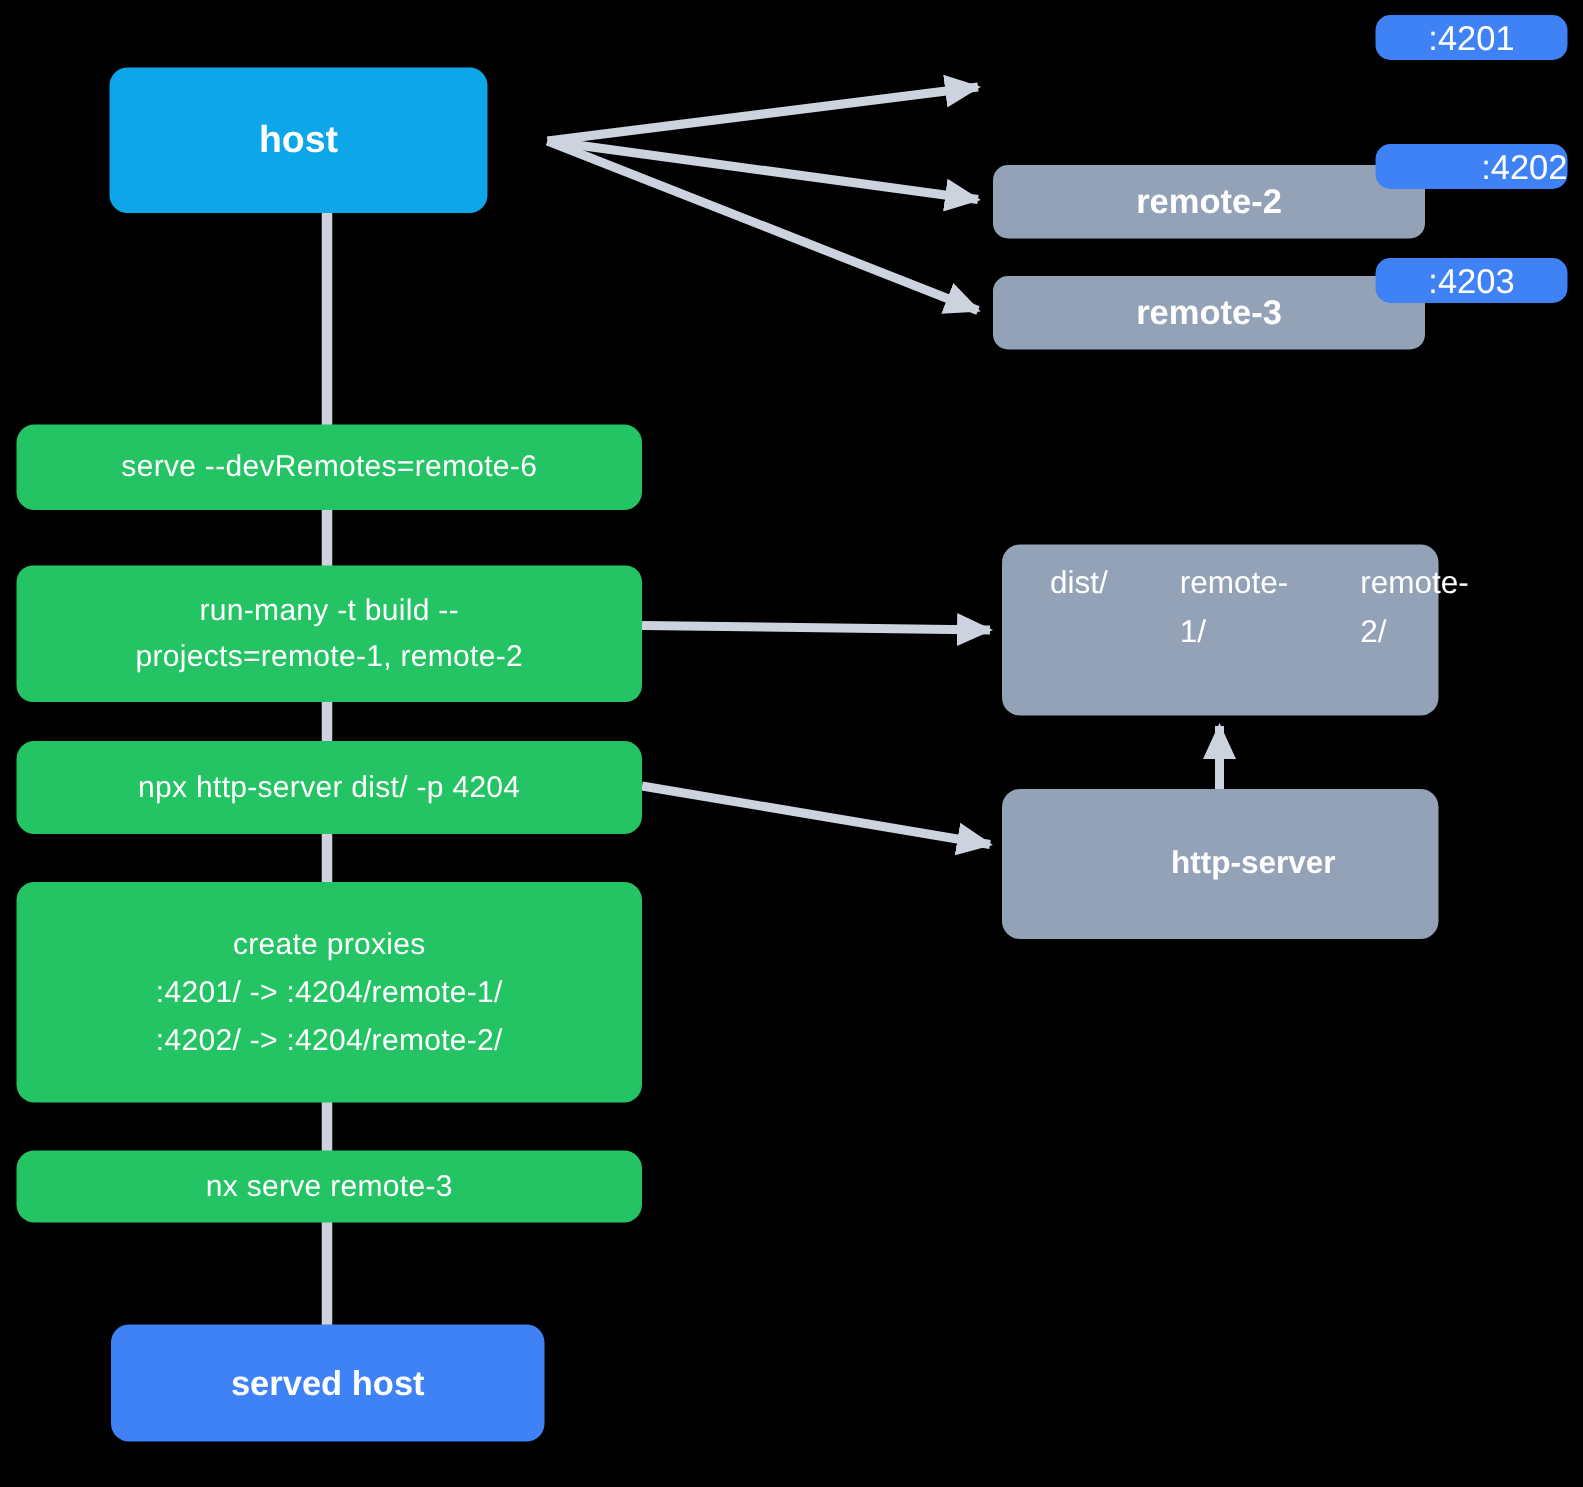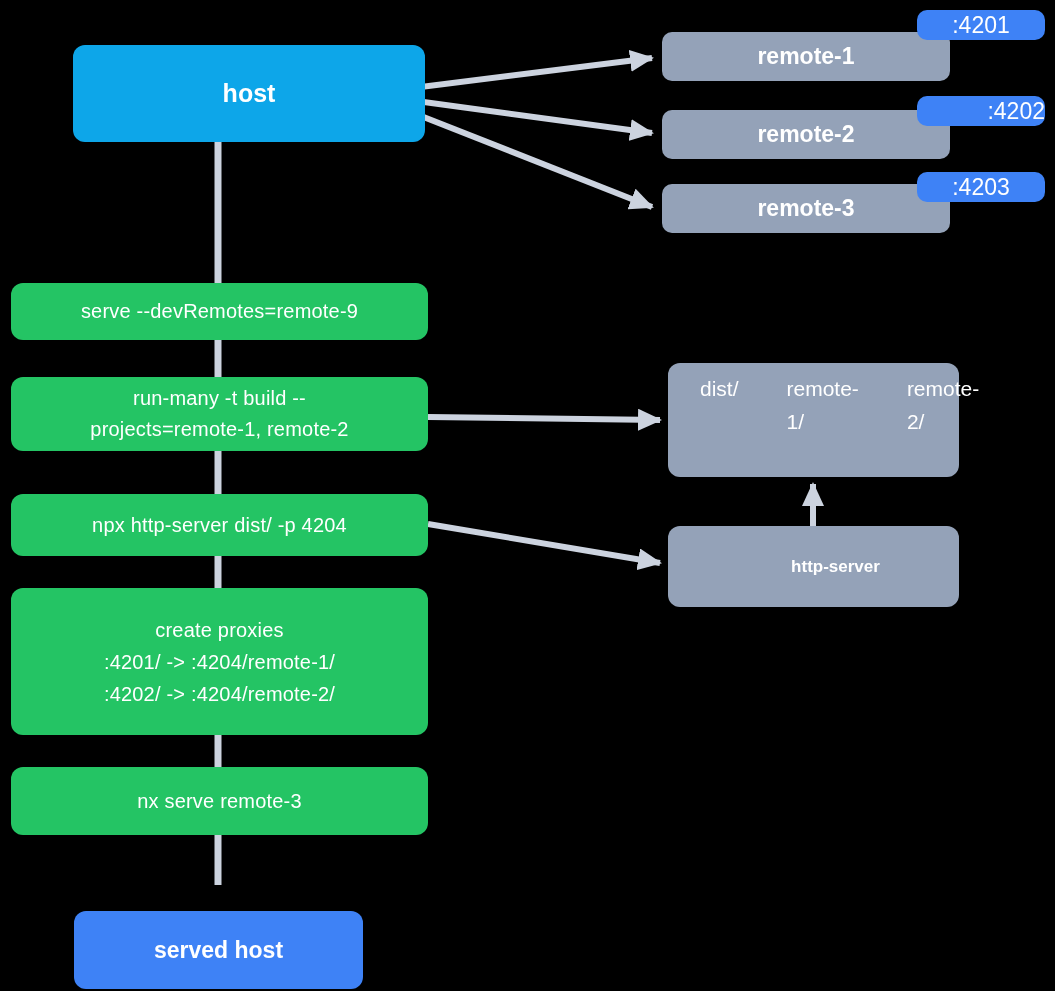--- a/index.html
+++ b/index.html
@@ -29,51 +29,51 @@
   }
   .r12{border-radius:12px;}
   .r10{border-radius:10px;}
   .bg-host{background:var(--host-blue);}
   .bg-accent{background:var(--accent-blue);}
   .bg-gray{background:var(--gray);}
   .bg-green{background:var(--green);}
   .bold{font-weight:700;}
 
   
-  .host{left:73px;top:45px;width:352px;height:97px;font-size:25px;}
-  .served-host{left:74px;top:883px;width:289px;height:78px;font-size:23px;margin-top:28px;}
+  .host{left:73px;top:45px;width:252px;height:97px;font-size:25px;}
+  .served-host{left:74px;top:883px;width:289px;height:78px;font-size:23px;}
 
   
   .cmd{left:11px;width:417px;font-size:20px;line-height:31px;flex-direction:column;letter-spacing:.2px;}
   .cmd-serve{top:283px;height:57px;}
-  .cmd-runmany{top:377px;height:74px;}
+  .cmd-runmany{top:377px;height:91px;border-radius:11px;}
   .cmd-npx{top:494px;height:62px;}
   .cmd-proxies{top:588px;height:147px;line-height:32px;}
   .cmd-proxies .proxy-title{}
-  .cmd-nxserve{top:767px;height:68px;}
+  .cmd-nxserve{top:767px;height:48px;}
 
   
   .remote{left:662px;width:288px;height:49px;font-size:23px;}
   .remote-1{top:32px;}
   .remote-2{top:110px;}
   .remote-3{top:184px;}
   .badge{left:917px;width:128px;height:30px;font-size:23px;z-index:2;}
   .badge-1{top:10px;}
   .badge-2{top:96px;justify-content:flex-end;}
   .badge-3{top:172px;}
 
   
   .dist{
     left:668px;top:363px;width:291px;height:114px;
     align-items:flex-start;justify-content:flex-start;
     text-align:left;
     padding:9px 0 0 32px;font-size:21px;line-height:33px;
   }
   .dist .indent{padding-left:48px;}
-  .http-server{left:668px;top:526px;width:291px;height:81px;font-size:17px;padding-left:44px;}
+  .http-server{left:668px;top:526px;width:291px;height:100px;font-size:21px;padding-left:44px;}
 </style>
 </head>
 <body>
 
 <div class="canvas">
 
   <svg class="connectors" width="1055" height="991" viewBox="0 0 1055 991" xmlns="http://www.w3.org/2000/svg">
     <defs>
       <marker id="ah" markerUnits="userSpaceOnUse" markerWidth="26" markerHeight="22" refX="22" refY="11" orient="auto">
         <path d="M0,0 L24,11 L0,22 Z" fill="#ccd3df"></path>
@@ -85,42 +85,39 @@
     <line class="conn" x1="365" y1="94" x2="652" y2="207" stroke-width="6" marker-end="url(#ah)"></line>
     <line class="conn" x1="428" y1="417" x2="660" y2="420" stroke-width="6" marker-end="url(#ah)"></line>
     <line class="conn" x1="428" y1="524" x2="660" y2="563" stroke-width="6" marker-end="url(#ah)"></line>
     <line class="conn" x1="813" y1="528" x2="813" y2="484" stroke-width="6" marker-end="url(#ah)"></line>
   </svg>
 
   <div class="node r12 bg-host host bold">
     <span>host</span>
   </div>
 
-  <div class="node r10 bg-gray remote remote-1 bold">
-    <span>remote-1</span>
-  </div>
   <div class="node r10 bg-gray remote remote-2 bold">
     <span>remote-2</span>
   </div>
   <div class="node r10 bg-gray remote remote-3 bold">
     <span>remote-3</span>
   </div>
 
   <div class="node r10 bg-accent badge badge-1">
     <span>:4201</span>
   </div>
   <div class="node r10 bg-accent badge badge-2">
     <span>:4202</span>
   </div>
   <div class="node r10 bg-accent badge badge-3">
     <span>:4203</span>
   </div>
 
   <div class="node r12 bg-green cmd cmd-serve">
-    <span>serve --devRemotes=remote-9</span>
+    <span>serve --devRemotes=remote-6</span>
   </div>
 
   <div class="node r12 bg-green cmd cmd-runmany">
     <span>run-many -t build --</span>
     <span>projects=remote-1, remote-2</span>
   </div>
 
   <div class="node r12 bg-green cmd cmd-npx">
     <span>npx http-server dist/ -p 4204</span>
   </div>

